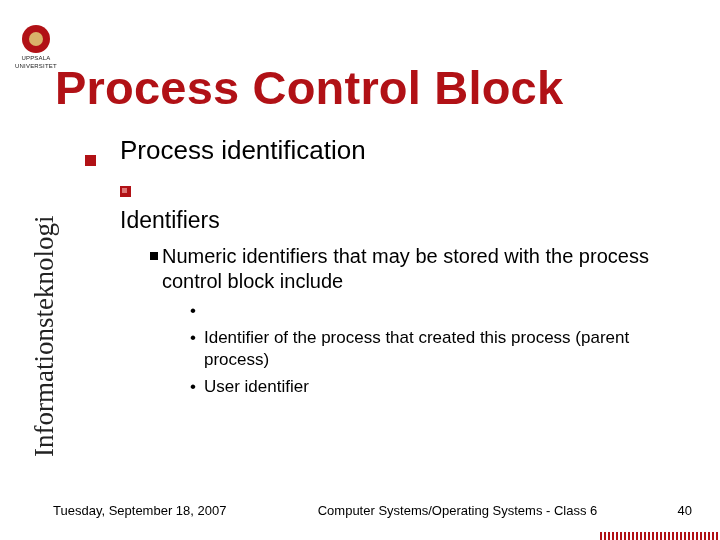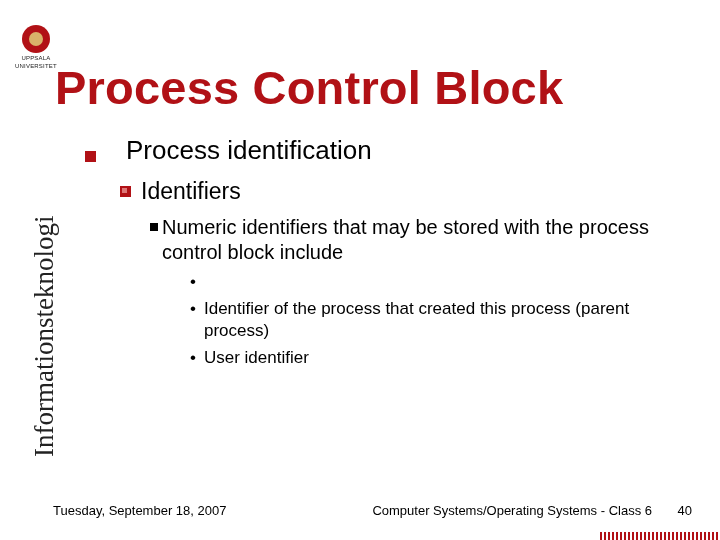--- a/index.html
+++ b/index.html
@@ -64,38 +64,39 @@
   }
   .content {
     position: absolute;
     top: 135px;
     left: 85px;
     right: 30px;
     color: #000;
   }
   .lvl1 {
     display: flex;
-    align-items: center;
-    gap: 30px;
+    align-items: flex-end;
+    gap: 24px;
     font-size: 26px;
   }
   .lvl1 .bullet {
     width: 11px;
     height: 11px;
     background: #b11116;
     margin-top: 11px;
     flex: 0 0 auto;
   }
   .lvl2 {
     display: flex;
     align-items: flex-start;
     gap: 10px;
     font-size: 23px;
     margin-left: 35px;
     margin-top: 12px;
+    flex-direction: column;
   }
   .lvl2 .bullet {
     width: 11px;
     height: 11px;
     background: #b11116;
     margin-top: 8px;
     flex: 0 0 auto;
     position: relative;
   }
   .lvl2 .bullet::after {
@@ -139,21 +140,21 @@
     position: absolute;
     bottom: 22px;
     left: 53px;
     right: 28px;
     display: flex;
     align-items: flex-start;
     font-size: 13px;
     color: #000;
   }
   .footer .date { width: 180px; }
-  .footer .center { flex: 1; text-align: right; padding-left: 30px; }
+  .footer .center { flex: 1; text-align: center; padding-left: 30px; }
   .footer .page { width: 40px; text-align: right; }
   .accent-bar {
     position: absolute;
     right: 0;
     bottom: 0;
     height: 8px;
     width: 120px;
     background: repeating-linear-gradient(
       90deg,
       #b11116 0 2px,

